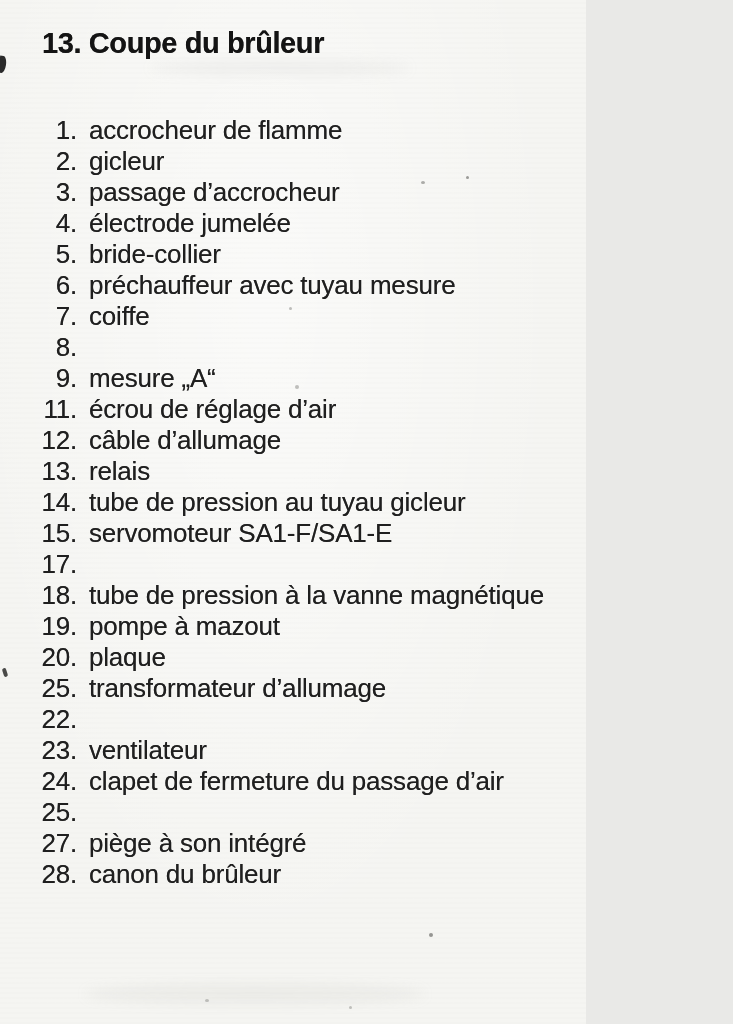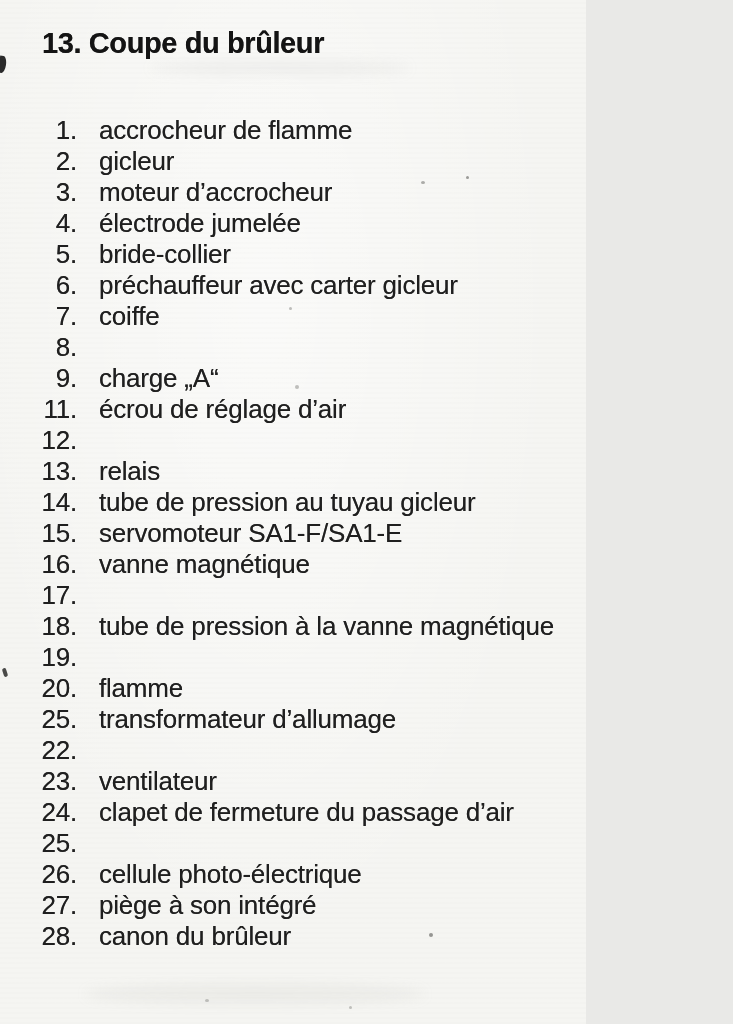--- a/index.html
+++ b/index.html
@@ -53,21 +53,21 @@
     color: #1f1f1f;
     text-shadow: 0 0 0.6px rgba(30,30,30,0.7);
     white-space: nowrap;
   }
   .num {
     width: 77px;
     flex: 0 0 77px;
     text-align: right;
   }
   .label {
-    margin-left: 22px;
+    margin-left: 12px;
   }
   
   .speck {
     position: absolute;
     border-radius: 50%;
   }
   .speck-edge-blob   { left: -1px;  top: 56px;  width: 7px;  height: 17px; background: #2a2a2a; border-radius: 0 60% 60% 0; transform: rotate(8deg); }
   .speck-a           { left: 421px; top: 181px; width: 4px;  height: 3px;  background: rgba(110,110,105,0.55); }
   .speck-b           { left: 466px; top: 176px; width: 3px;  height: 3px;  background: rgba(95,95,90,0.6); }
   .speck-c           { left: 289px; top: 307px; width: 3px;  height: 3px;  background: rgba(130,130,125,0.5); }
@@ -95,103 +95,97 @@
       <li class="row">
         <span class="num">1.</span>
         <span class="label">accrocheur de flamme</span>
       </li>
       <li class="row">
         <span class="num">2.</span>
         <span class="label">gicleur</span>
       </li>
       <li class="row">
         <span class="num">3.</span>
-        <span class="label">moteur d’accrocheur</span>
+        <span class="label">passage d’accrocheur</span>
       </li>
       <li class="row">
         <span class="num">4.</span>
         <span class="label">électrode jumelée</span>
       </li>
       <li class="row">
         <span class="num">5.</span>
         <span class="label">bride-collier</span>
       </li>
       <li class="row">
         <span class="num">6.</span>
-        <span class="label">préchauffeur avec carter gicleur</span>
+        <span class="label">préchauffeur avec tuyau mesure</span>
       </li>
       <li class="row">
         <span class="num">7.</span>
         <span class="label">coiffe</span>
       </li>
       <li class="row">
         <span class="num">8.</span>
       </li>
       <li class="row">
         <span class="num">9.</span>
-        <span class="label">charge „A“</span>
+        <span class="label">mesure „A“</span>
       </li>
       <li class="row">
         <span class="num">11.</span>
         <span class="label">écrou de réglage d’air</span>
       </li>
       <li class="row">
         <span class="num">12.</span>
+        <span class="label">câble d’allumage</span>
       </li>
       <li class="row">
         <span class="num">13.</span>
         <span class="label">relais</span>
       </li>
       <li class="row">
         <span class="num">14.</span>
         <span class="label">tube de pression au tuyau gicleur</span>
       </li>
       <li class="row">
         <span class="num">15.</span>
         <span class="label">servomoteur SA1-F/SA1-E</span>
       </li>
       <li class="row">
-        <span class="num">16.</span>
-        <span class="label">vanne magnétique</span>
-      </li>
-      <li class="row">
         <span class="num">17.</span>
       </li>
       <li class="row">
         <span class="num">18.</span>
         <span class="label">tube de pression à la vanne magnétique</span>
       </li>
       <li class="row">
         <span class="num">19.</span>
+        <span class="label">pompe à mazout</span>
       </li>
       <li class="row">
         <span class="num">20.</span>
-        <span class="label">flamme</span>
+        <span class="label">plaque</span>
       </li>
       <li class="row">
         <span class="num">25.</span>
         <span class="label">transformateur d’allumage</span>
       </li>
       <li class="row">
         <span class="num">22.</span>
       </li>
       <li class="row">
         <span class="num">23.</span>
         <span class="label">ventilateur</span>
       </li>
       <li class="row">
         <span class="num">24.</span>
         <span class="label">clapet de fermeture du passage d’air</span>
       </li>
       <li class="row">
         <span class="num">25.</span>
-      </li>
-      <li class="row">
-        <span class="num">26.</span>
-        <span class="label">cellule photo-électrique</span>
       </li>
       <li class="row">
         <span class="num">27.</span>
         <span class="label">piège à son intégré</span>
       </li>
       <li class="row">
         <span class="num">28.</span>
         <span class="label">canon du brûleur</span>
       </li>
     </ol>

